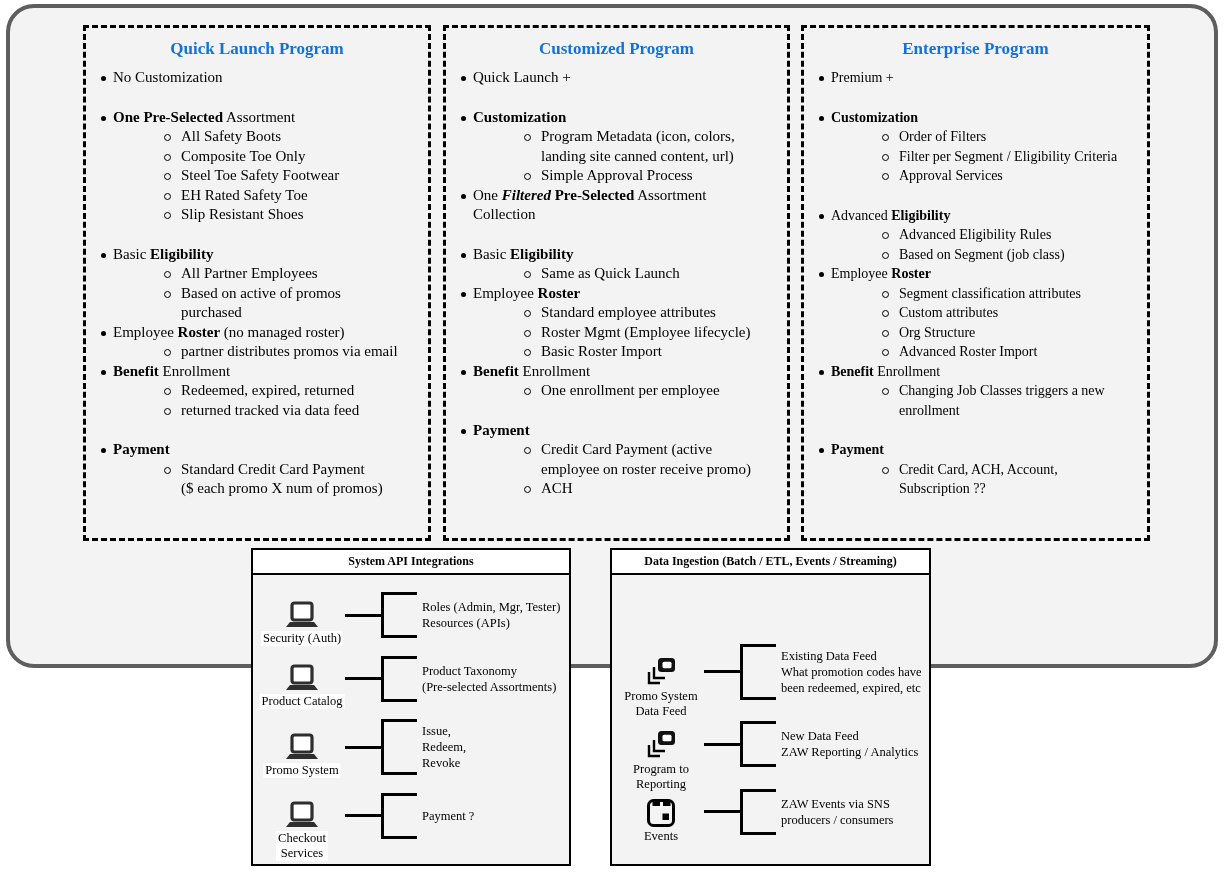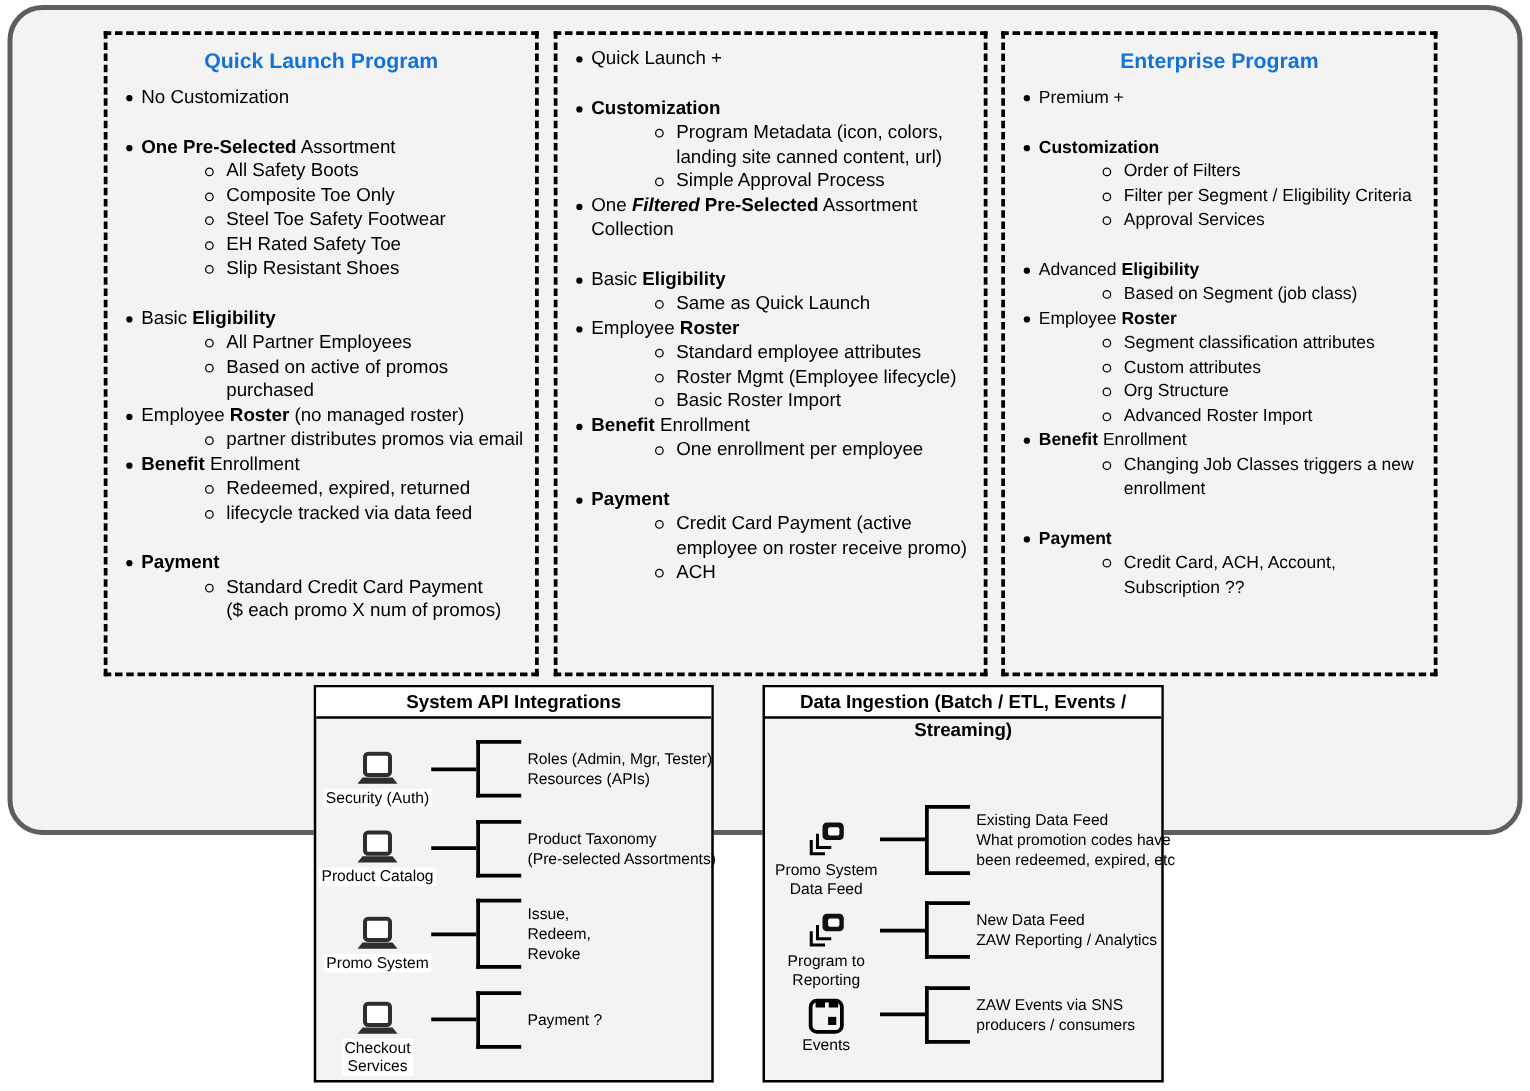--- a/index.html
+++ b/index.html
@@ -8,21 +8,21 @@
     --outer-border:#5e5e5e;
     --line:#000000;
   }
   html,body{margin:0;padding:0;background:#ffffff;}
   .canvas{
     position:relative;width:1224px;height:873px;background:#ffffff;
     font-family:"Liberation Sans", sans-serif;color:#000;overflow:hidden;
   }
   .outer{
     position:absolute;left:6px;top:4px;width:1212px;height:664px;box-sizing:border-box;
-    border:4px solid var(--outer-border);border-radius:28px;background:var(--canvas-bg);
+    border:4px solid var(--outer-border);border-radius:28px;background:var(--canvas-bg);font-family:Liberation Serif, serif;
   }
   
   .program{
     position:absolute;top:17px;height:516px;box-sizing:border-box;
     border:3px dashed var(--line);background:transparent;
   }
   #p0{left:73px;width:348px;}
   #p1{left:433px;width:347px;}
   #p2{left:791px;width:349px;}
   .ptitle{
@@ -47,21 +47,21 @@
   .b{font-weight:bold;}
   .bi{font-weight:bold;font-style:italic;}
   
   .intbox{
     position:absolute;top:540px;height:318px;box-sizing:border-box;
     border:2px solid var(--line);background:var(--canvas-bg);
   }
   #ib0{left:241px;width:320px;}
   #ib1{left:600px;width:321px;}
   .ihead{
-    height:23px;line-height:23px;text-align:center;font-weight:bold;font-size:15px;
+    height:23px;line-height:23px;text-align:center;font-weight:bold;font-size:12px;
     background:#ffffff;border-bottom:2px solid var(--line);
   }
   .rowsarea{
     position:absolute;left:6px;right:6px;top:25px;bottom:8px;
     display:flex;flex-direction:column;justify-content:space-evenly;
   }
   #ib1 .rowsarea{top:72px;}
   .irow{display:flex;align-items:center;}
   .ilwrap{
     flex:0 0 86px;display:flex;justify-content:center;position:relative;
@@ -95,27 +95,28 @@
           <div class="item lvl2"><span>Steel Toe Safety Footwear</span></div>
           <div class="item lvl2"><span>EH Rated Safety Toe</span></div>
           <div class="item lvl2"><span>Slip Resistant Shoes</span></div>
           <div class="item lvl1 gap"><span>Basic </span><span class="b">Eligibility</span></div>
           <div class="item lvl2"><span>All Partner Employees</span></div>
           <div class="item lvl2"><span>Based on active of promos</span><br><span>purchased</span></div>
           <div class="item lvl1"><span>Employee </span><span class="b">Roster</span><span> (no managed roster)</span></div>
           <div class="item lvl2"><span>partner distributes promos via email</span></div>
           <div class="item lvl1"><span class="b">Benefit</span><span> Enrollment</span></div>
           <div class="item lvl2"><span>Redeemed, expired, returned</span></div>
-          <div class="item lvl2"><span>lifecycle tracked via data feed</span></div>
+          <div class="item lvl2"><span>returned tracked via data feed</span></div>
           <div class="item lvl1 gap"><span class="b">Payment</span></div>
           <div class="item lvl2"><span>Standard Credit Card Payment</span><br><span>($ each promo X num of promos)</span></div>
         </div>
     </section>
 
     <section class="program" id="p1">
+      <h2 class="ptitle">Customized Program</h2>
       <div class="plist">
           <div class="item lvl1"><span>Quick Launch +</span></div>
           <div class="item lvl1 gap"><span class="b">Customization</span></div>
           <div class="item lvl2"><span>Program Metadata (icon, colors,</span><br><span>landing site canned content, url)</span></div>
           <div class="item lvl2"><span>Simple Approval Process</span></div>
           <div class="item lvl1"><span>One </span><span class="bi">Filtered</span><span> </span><span class="b">Pre-Selected</span><span> Assortment</span><br><span>Collection</span></div>
           <div class="item lvl1 gap"><span>Basic </span><span class="b">Eligibility</span></div>
           <div class="item lvl2"><span>Same as Quick Launch</span></div>
           <div class="item lvl1"><span>Employee </span><span class="b">Roster</span></div>
           <div class="item lvl2"><span>Standard employee attributes</span></div>
@@ -131,20 +132,21 @@
 
     <section class="program" id="p2">
       <h2 class="ptitle">Enterprise Program</h2>
       <div class="plist">
           <div class="item lvl1 xs"><span>Premium +</span></div>
           <div class="item lvl1 gap"><span class="b">Customization</span></div>
           <div class="item lvl2"><span>Order of Filters</span></div>
           <div class="item lvl2"><span>Filter per Segment / Eligibility Criteria</span></div>
           <div class="item lvl2"><span>Approval Services</span></div>
           <div class="item lvl1 gap"><span>Advanced </span><span class="b">Eligibility</span></div>
+          <div class="item lvl2"><span>Advanced Eligibility Rules</span></div>
           <div class="item lvl2"><span>Based on Segment (job class)</span></div>
           <div class="item lvl1"><span>Employee </span><span class="b">Roster</span></div>
           <div class="item lvl2"><span>Segment classification attributes</span></div>
           <div class="item lvl2"><span>Custom attributes</span></div>
           <div class="item lvl2"><span>Org Structure</span></div>
           <div class="item lvl2"><span>Advanced Roster Import</span></div>
           <div class="item lvl1"><span class="b">Benefit</span><span> Enrollment</span></div>
           <div class="item lvl2"><span>Changing Job Classes triggers a new</span><br><span>enrollment</span></div>
           <div class="item lvl1 gap"><span class="b">Payment</span></div>
           <div class="item lvl2"><span>Credit Card, ACH, Account,</span><br><span>Subscription ??</span></div>

